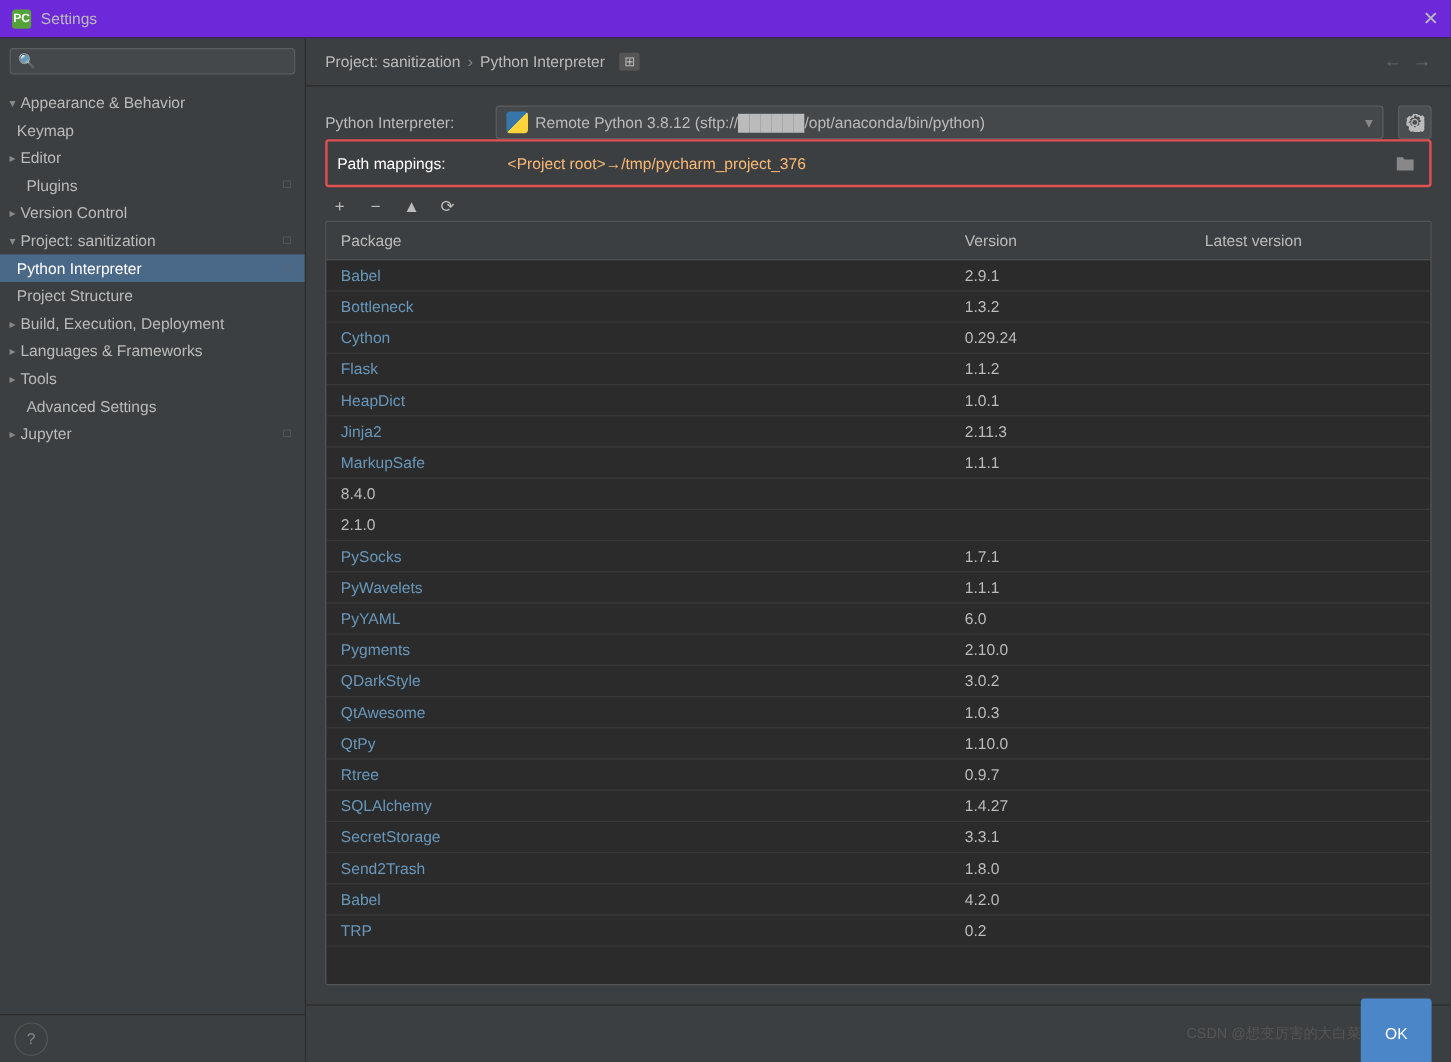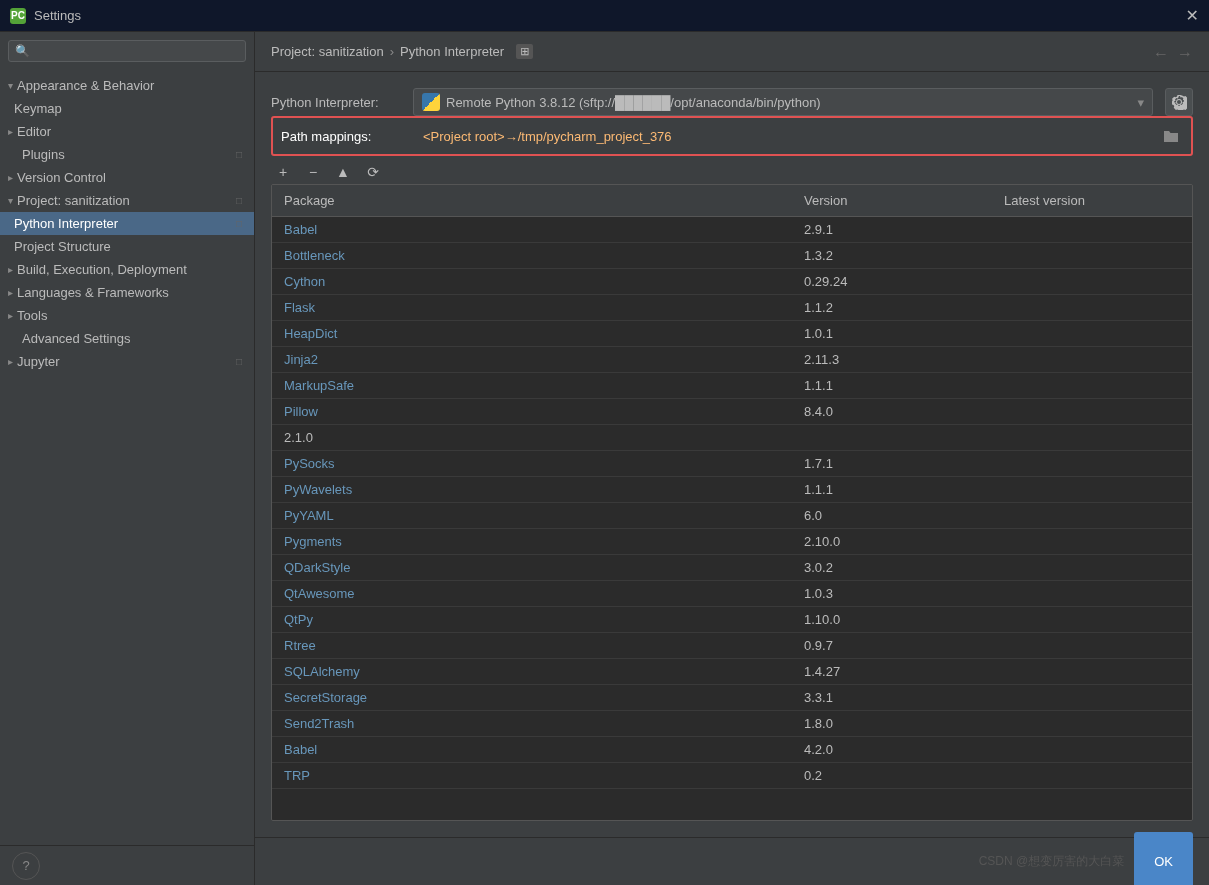--- a/index.html
+++ b/index.html
@@ -10,21 +10,21 @@
       color: #bbbbbb;
       width: 1209px;
       height: 885px;
       overflow: hidden;
       display: flex;
       flex-direction: column;
     }
 
     
     .title-bar {
-      background: #0f172a;
+      background: #6d28d9;
       height: 32px;
       display: flex;
       align-items: center;
       padding: 0 10px;
       border-bottom: 1px solid #2b2b2b;
       flex-shrink: 0;
     }
     .title-bar-icon {
       width: 16px;
       height: 16px;
@@ -306,21 +306,20 @@
 
     
     .footer-bar {
       height: 48px;
       background: #3c3f41;
       border-top: 1px solid #2b2b2b;
       display: flex;
       align-items: center;
       justify-content: flex-end;
       padding: 0 16px;
-      gap: 10px;
       flex-shrink: 0;
     }
     .btn-ok {
       background: #4a86c8;
       color: white;
       border: none;
       border-radius: 3px;
       padding: 22px 20px;
       font-size: 13px;
       cursor: pointer;
@@ -518,21 +517,20 @@
     <span class="pkg-cell name">Jinja2</span>
     <span class="pkg-cell">2.11.3</span>
     <span class="pkg-cell"></span>
   </div>
             <div class="pkg-row">
     <span class="pkg-cell name">MarkupSafe</span>
     <span class="pkg-cell">1.1.1</span>
     <span class="pkg-cell"></span>
   </div>
             <div class="pkg-row">
-    <span class="pkg-cell name">Pillow</span>
     <span class="pkg-cell">8.4.0</span>
     <span class="pkg-cell"></span>
   </div>
             <div class="pkg-row">
     <span class="pkg-cell">2.1.0</span>
     <span class="pkg-cell"></span>
   </div>
             <div class="pkg-row">
     <span class="pkg-cell name">PySocks</span>
     <span class="pkg-cell">1.7.1</span>

